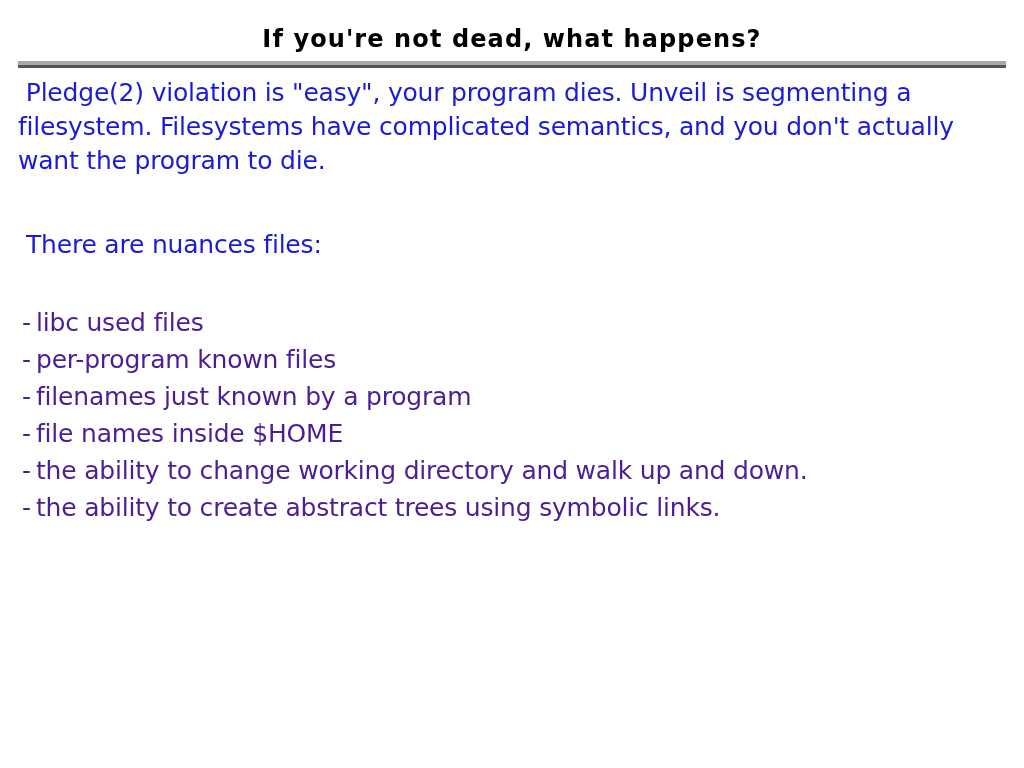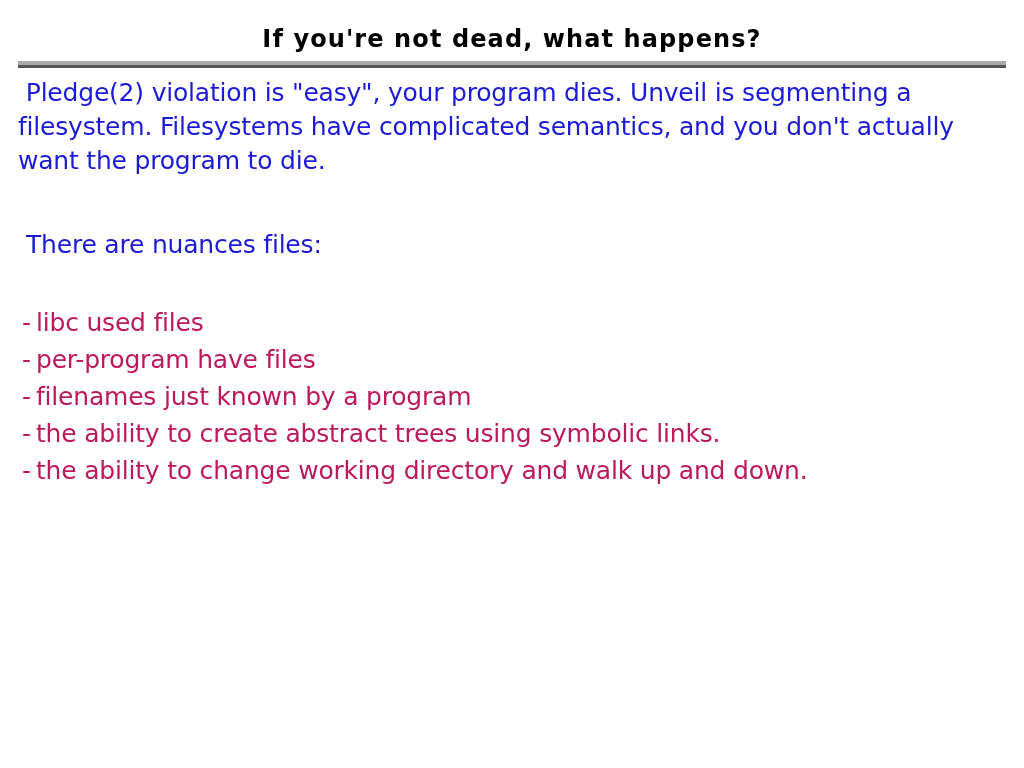--- a/index.html
+++ b/index.html
@@ -102,21 +102,21 @@
     width: 990px;
     list-style: none;
     margin: 0;
     padding: 0;
   }
   .bullet-list li {
     font-size: 25px;
     line-height: 37px;
     letter-spacing: -0.2px;
     white-space: nowrap;
-    color: #be185d;
+    color: #4c1d95;
   }
   .bullet-dash {
     display: inline-block;
     width: 14px;
   }
 </style>
 </head>
 <body>
 
 <div class="slide">
@@ -129,20 +129,21 @@
   </div>
 
   <div class="body-area">
 
     <div class="intro-paragraph"> Pledge(2) violation is "easy", your program dies. Unveil is segmenting a filesystem. Filesystems have complicated semantics, and you don't actually want the program to die.</div>
 
     <div class="lead-in">There are nuances files:</div>
 
     <ul class="bullet-list">
       <li><span class="bullet-dash">-</span><span>libc used files</span></li>
-      <li><span class="bullet-dash">-</span><span>per-program have files</span></li>
+      <li><span class="bullet-dash">-</span><span>per-program known files</span></li>
       <li><span class="bullet-dash">-</span><span>filenames just known by a program</span></li>
+      <li><span class="bullet-dash">-</span><span>file names inside $HOME</span></li>
+      <li><span class="bullet-dash">-</span><span>the ability to change working directory and walk up and down.</span></li>
       <li><span class="bullet-dash">-</span><span>the ability to create abstract trees using symbolic links.</span></li>
-      <li><span class="bullet-dash">-</span><span>the ability to change working directory and walk up and down.</span></li>
     </ul>
 
   </div>
 </div>
 
 </body></html>

